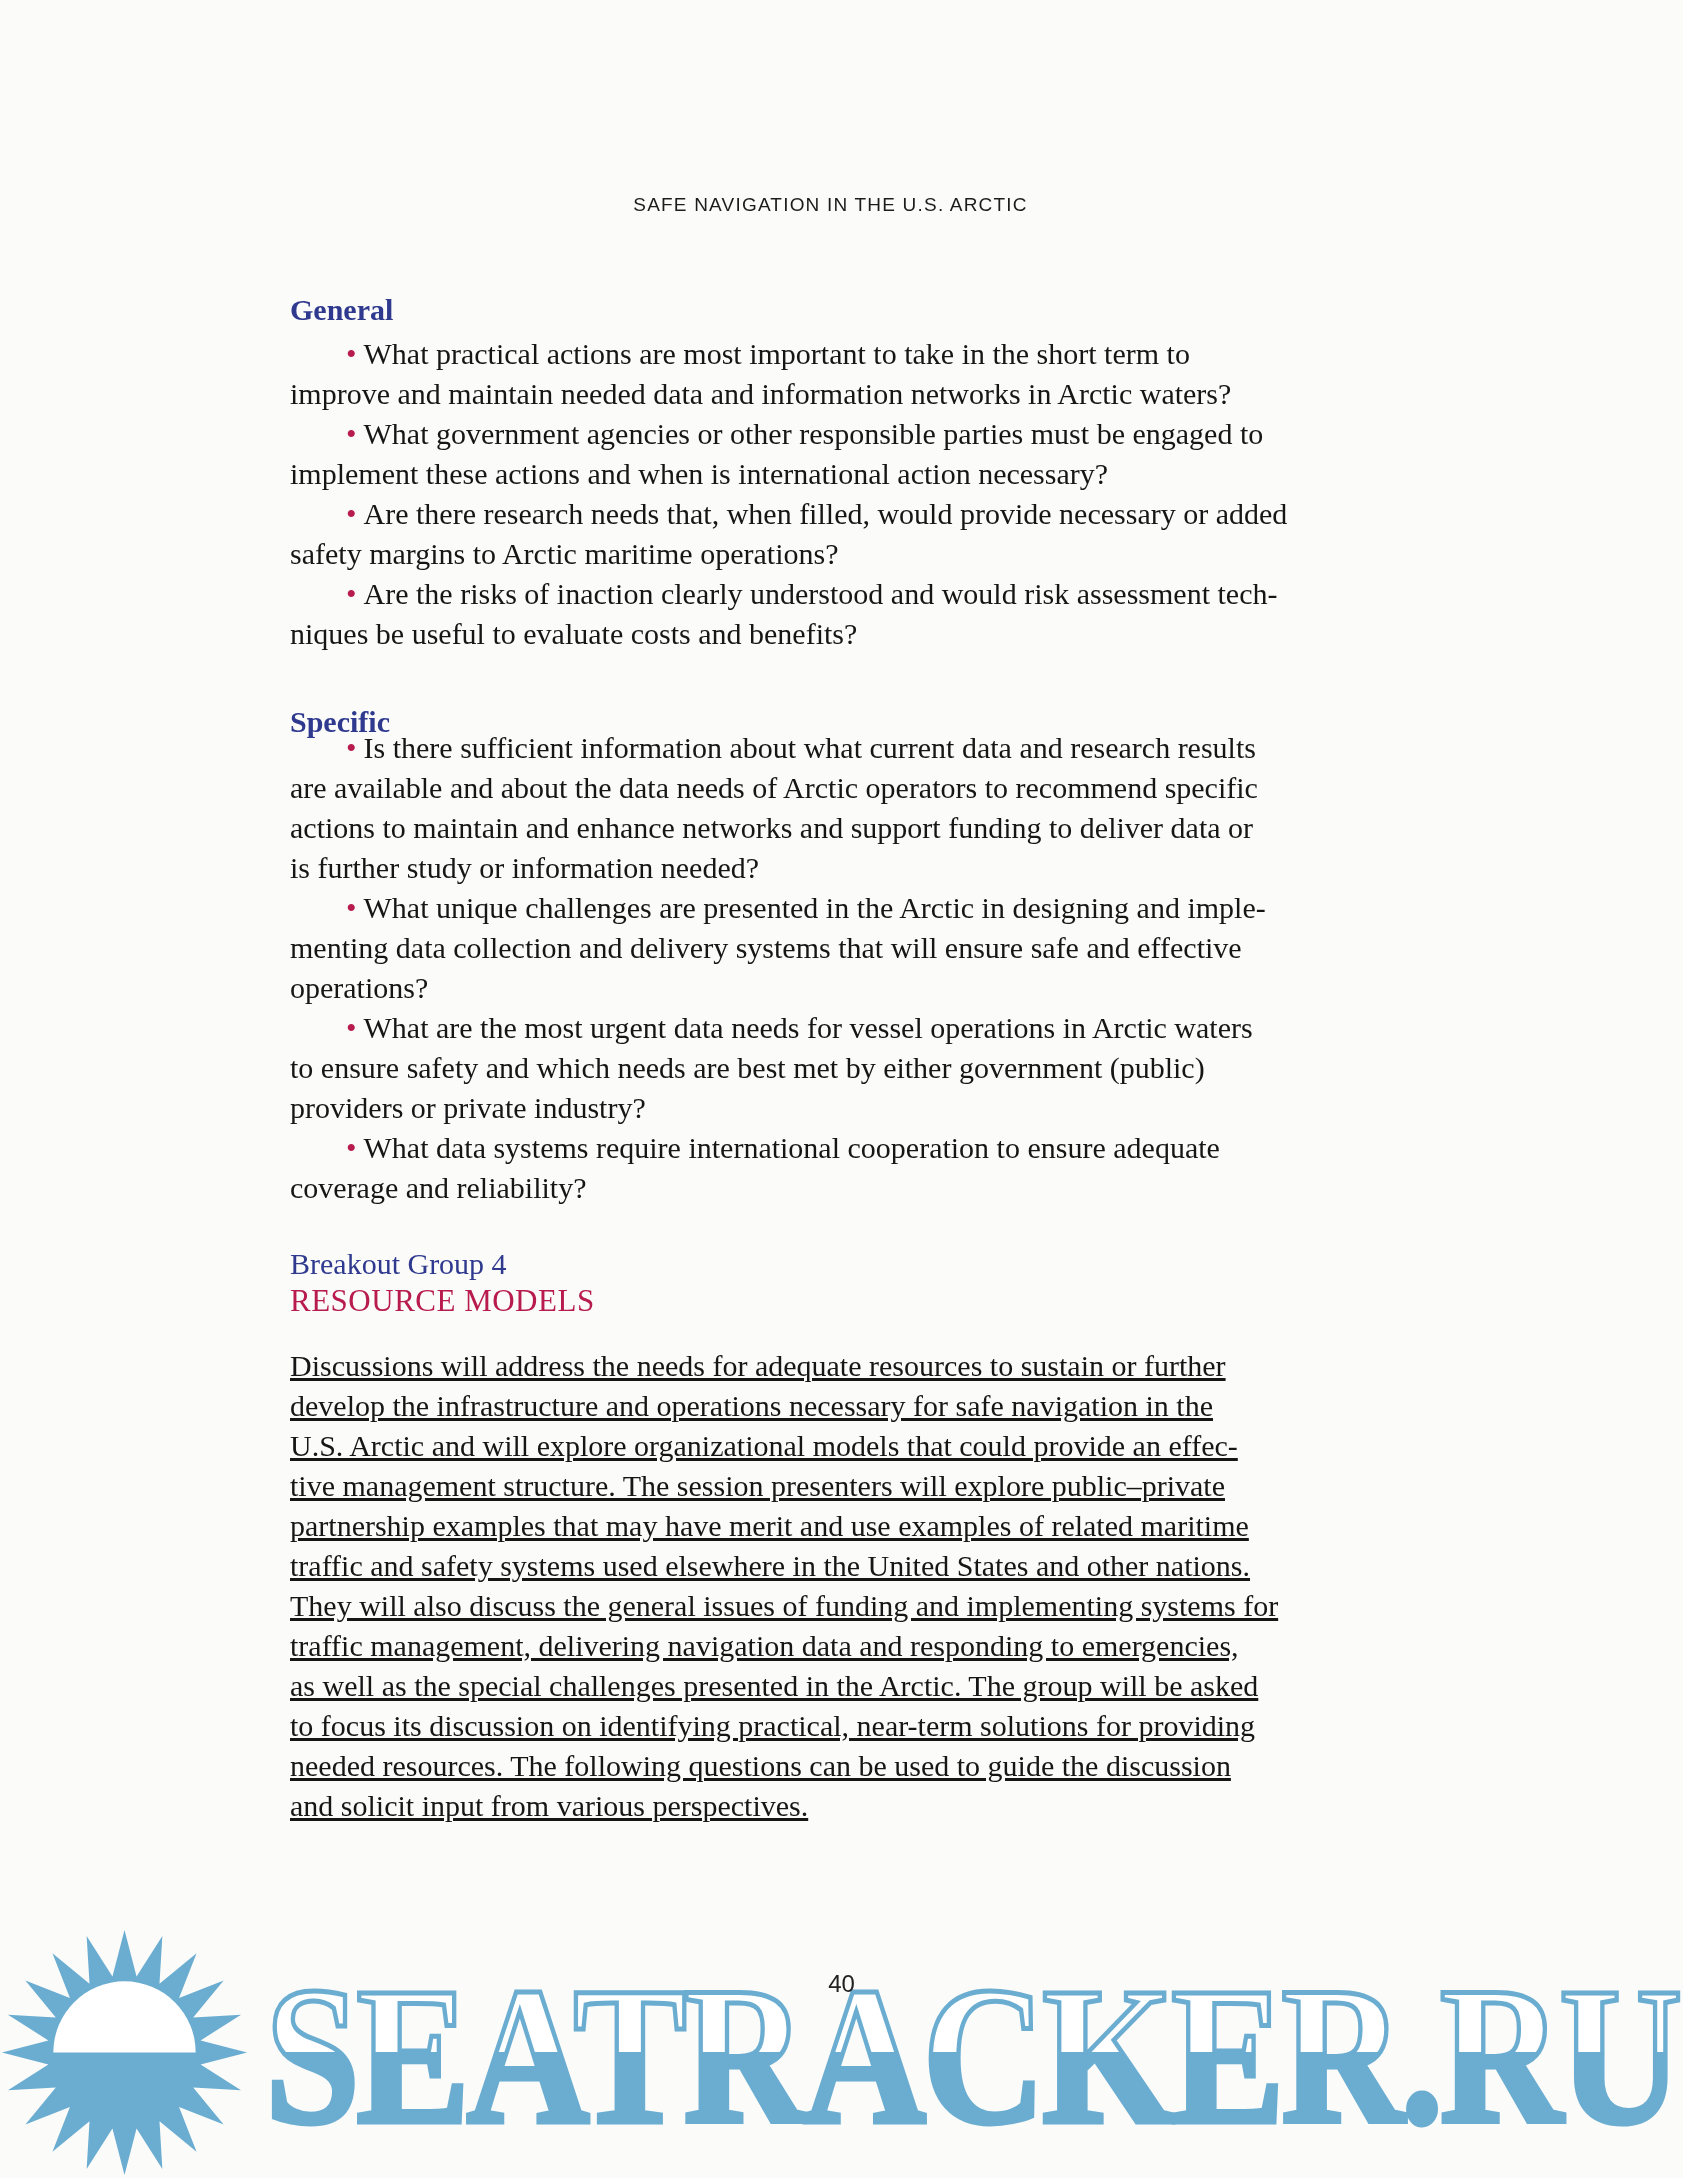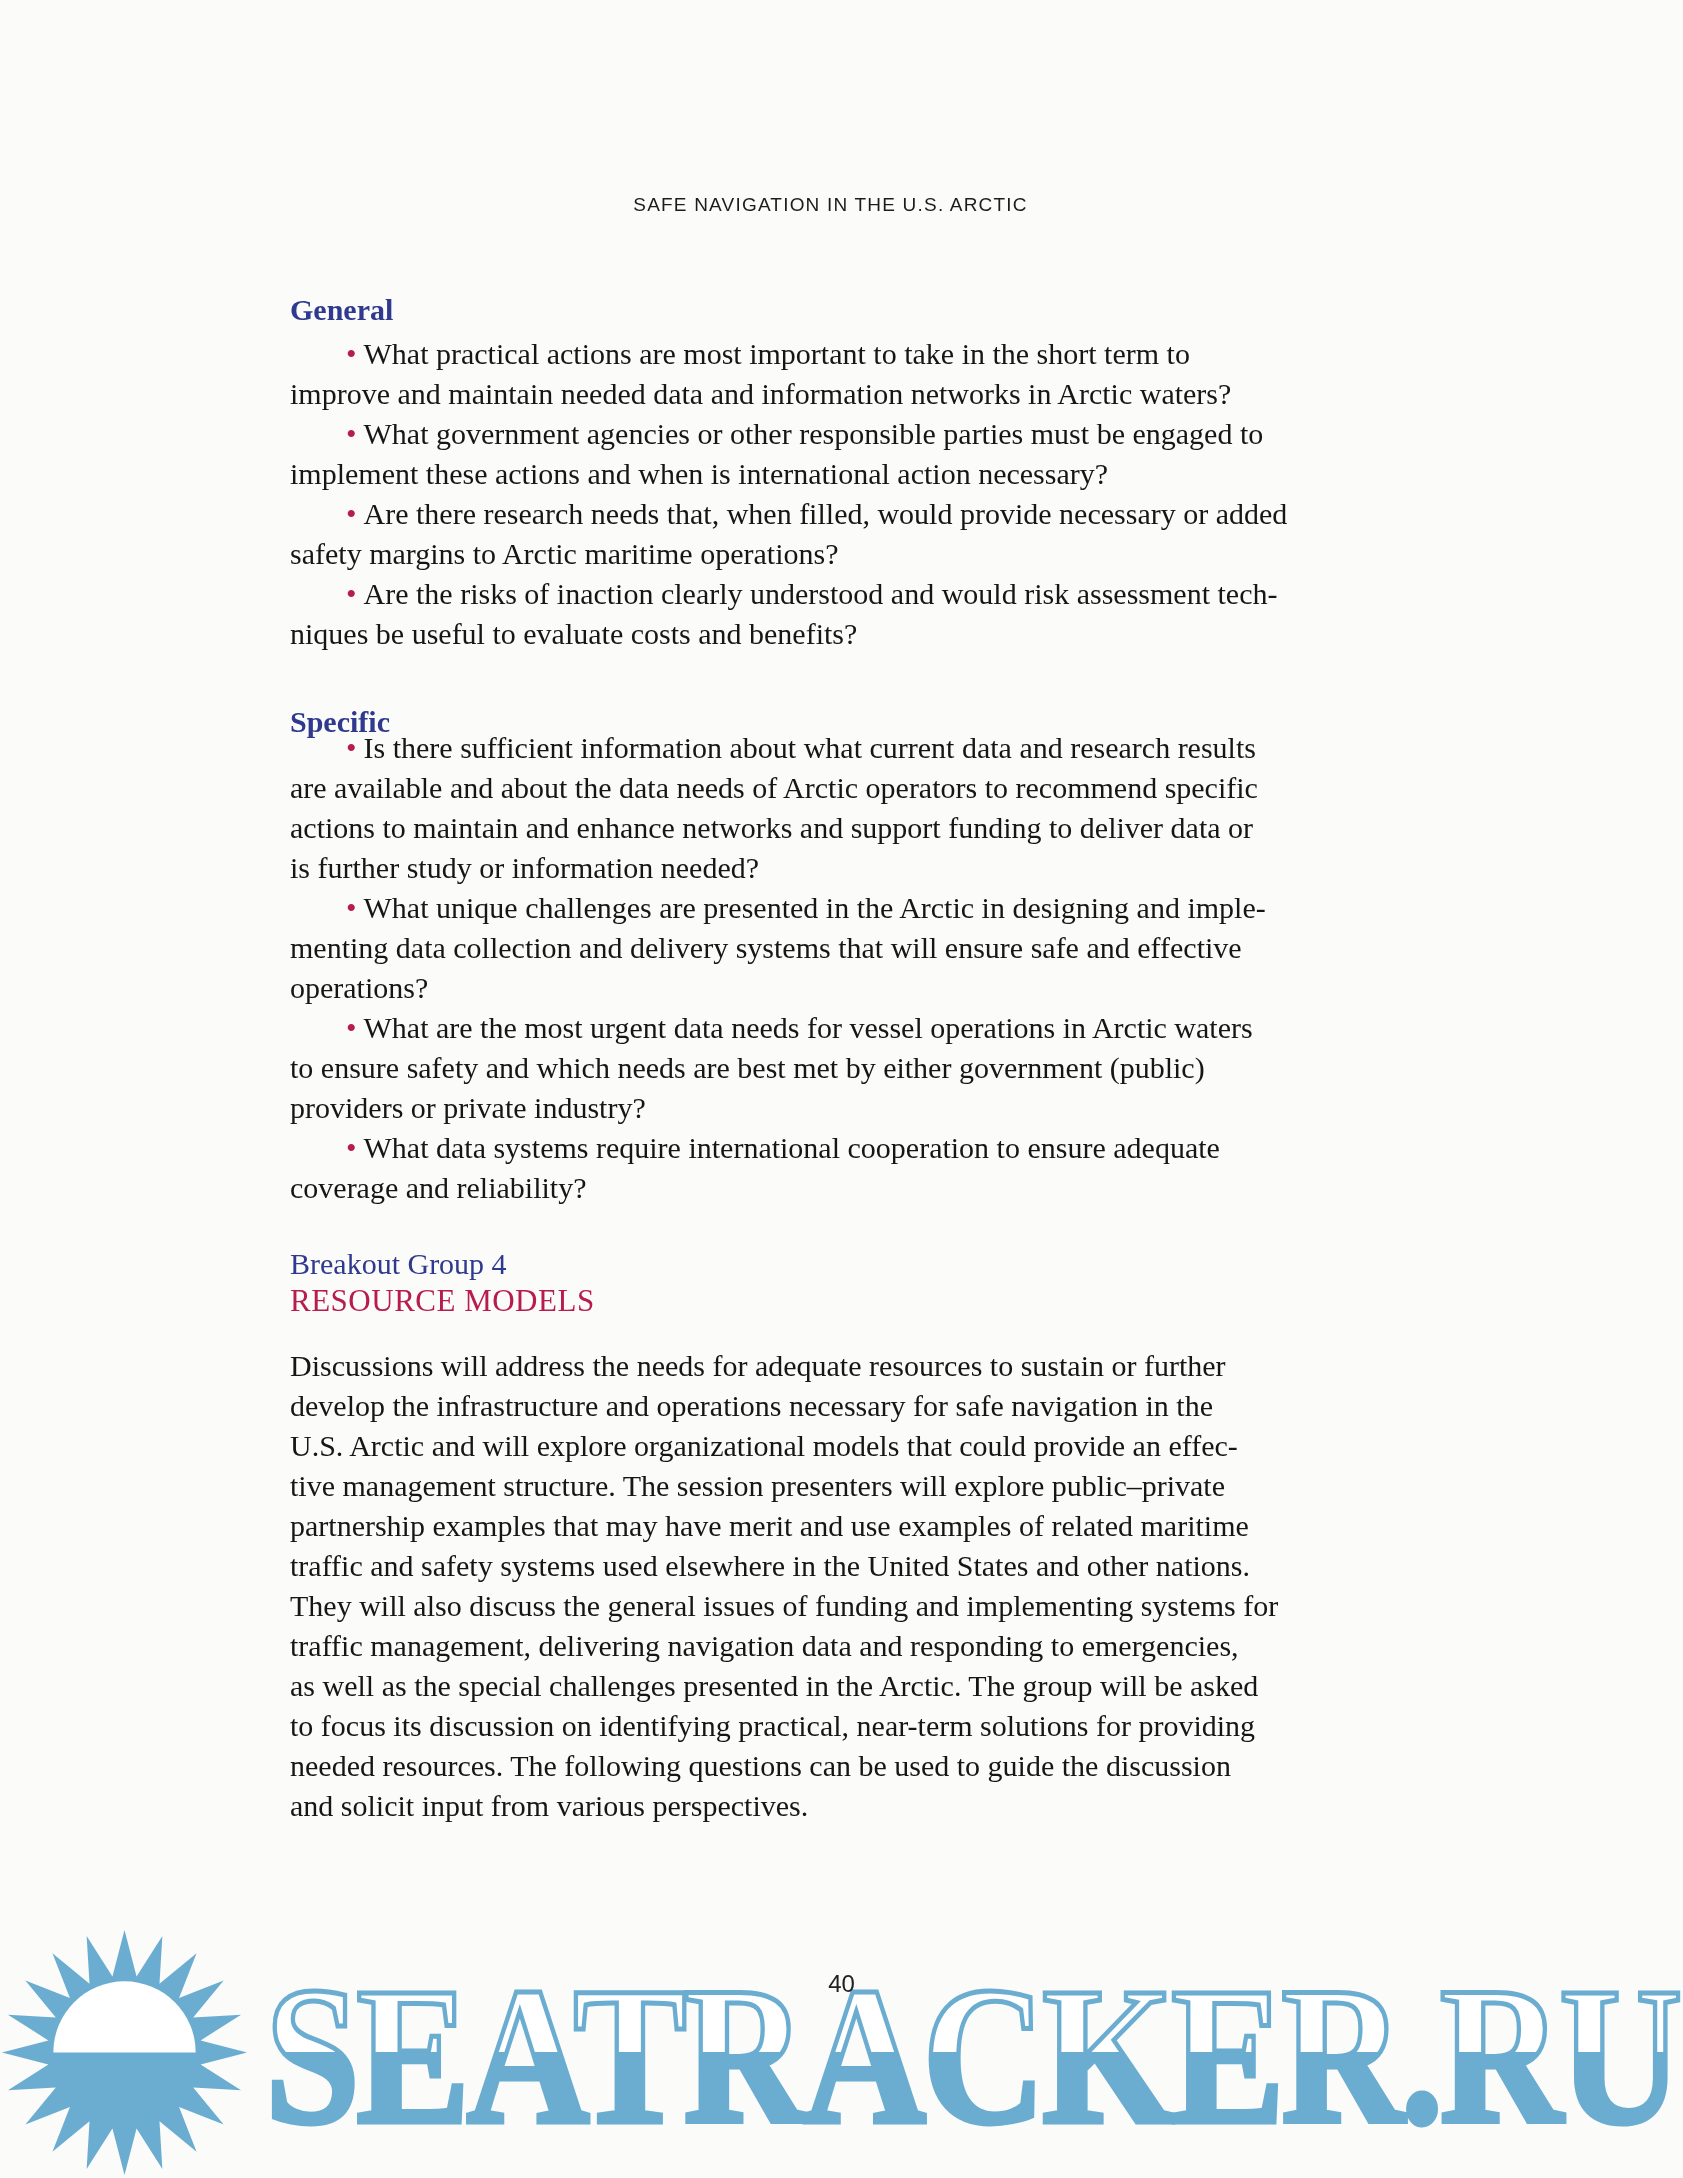--- a/index.html
+++ b/index.html
@@ -125,21 +125,21 @@
       <div>
           <div class="line bline"><span class="dot">•</span>What data systems require international cooperation to ensure adequate</div>
           <div class="line">coverage and reliability?</div>
         </div>
     </div>
 
     <div class="content-block breakout-label" style="top:1244px;">Breakout Group 4</div>
 
     <div class="content-block breakout-title" style="top:1281px;">RESOURCE MODELS</div>
 
-    <div class="content-block" style="top:1346px;">
+    <div class="content-block" style="top:1346px;text-decoration:underline;">
         <div class="line">Discussions will address the needs for adequate resources to sustain or further</div>
         <div class="line">develop the infrastructure and operations necessary for safe navigation in the</div>
         <div class="line">U.S. Arctic and will explore organizational models that could provide an effec-</div>
         <div class="line">tive management structure.  The session presenters will explore public–private</div>
         <div class="line">partnership examples that may have merit and use examples of related maritime</div>
         <div class="line">traffic and safety systems used elsewhere in the United States and other nations.</div>
         <div class="line">They will also discuss the general issues of funding and implementing systems for</div>
         <div class="line">traffic management, delivering navigation data and responding to emergencies,</div>
         <div class="line">as well as the special challenges presented in the Arctic.  The group will be asked</div>
         <div class="line">to focus its discussion on identifying practical, near-term solutions for providing</div>

